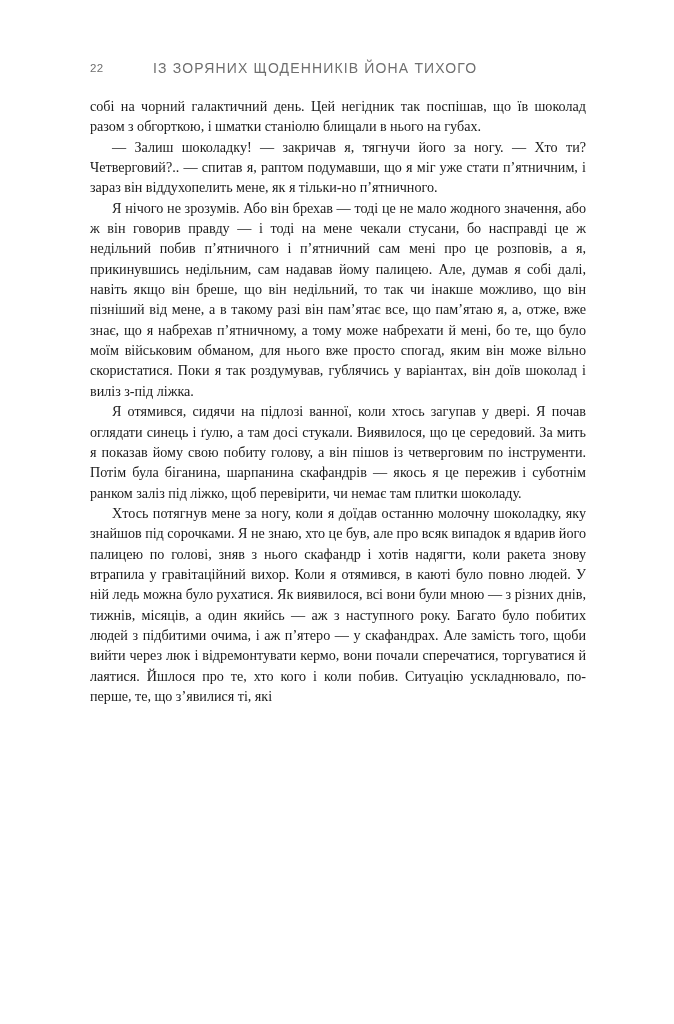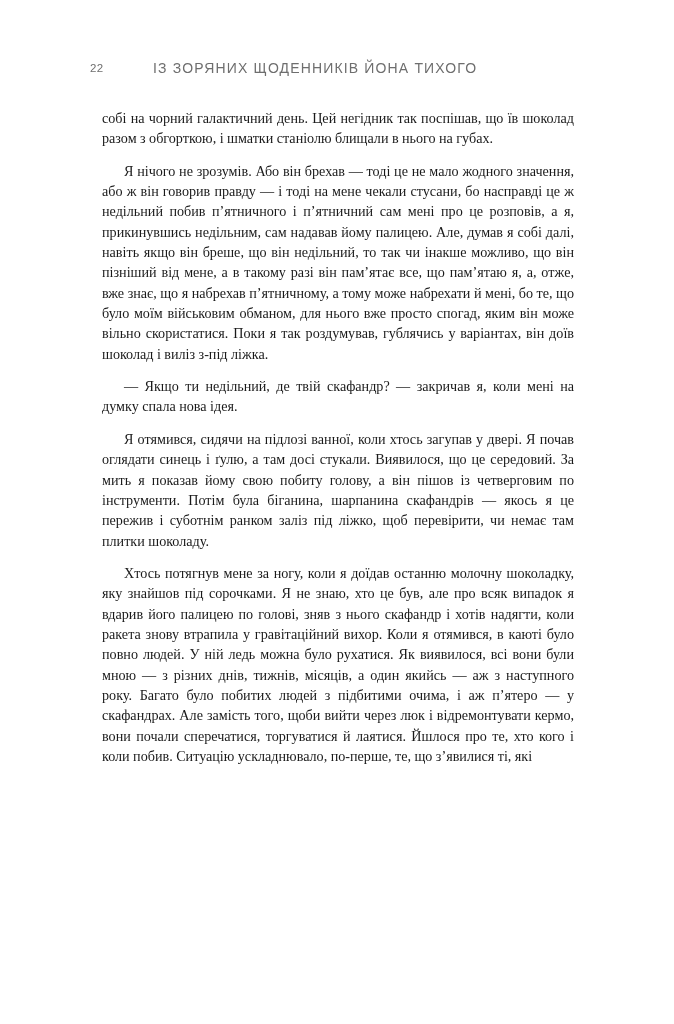--- a/index.html
+++ b/index.html
@@ -57,21 +57,21 @@
 
   
   .textblock {
     position: absolute;
     left: 90px;
     top: 96px;
     width: 496px;
   }
 
   p.para {
-    margin: 12px;
+    margin: 0;
     font-size: 14.15px;
     line-height: 20.35px;
     text-align: justify;
     text-align-last: left;
     text-indent: 22px;
     hyphens: none;
     word-spacing: -0.1px;
   }
   p.noindent {
     text-indent: 0;
@@ -82,19 +82,19 @@
 
 <div class="page">
 
   <div class="running-head">
     <span class="folio" style="color: rgb(110, 110, 110);">22</span>
     <span class="head-title" style="color: rgb(110, 110, 110);">Із зоряних щоденників Йона Тихого</span>
   </div>
 
   <div class="textblock" id="textblock">
       <p class="para noindent">собі на чорний галактичний день. Цей негідник так поспішав, що їв шоколад разом з обгорткою, і шматки станіолю блищали в нього на губах.</p>
+      <p class="para">— Залиш шоколадку! — закричав я, тягнучи його за ногу. — Хто ти? Четверговий?.. — спитав я, раптом подумавши, що я міг уже стати п’ятничним, і зараз він віддухопелить мене, як я тільки-но п’ятничного.</p>
       <p class="para">Я нічого не зрозумів. Або він брехав — тоді це не мало жодного значення, або ж він говорив правду — і тоді на мене чекали стусани, бо насправді це ж недільний побив п’ятничного і п’ятничний сам мені про це розповів, а я, прикинувшись недільним, сам надавав йому палицею. Але, думав я собі далі, навіть якщо він бреше, що він недільний, то так чи інакше можливо, що він пізніший від мене, а в такому разі він пам’ятає все, що пам’ятаю я, а, отже, вже знає, що я набрехав п’ятничному, а тому може набрехати й мені, бо те, що було моїм військовим обманом, для нього вже просто спогад, яким він може вільно скористатися. Поки я так роздумував, гублячись у варіантах, він доїв шоколад і виліз з-під ліжка.</p>
-      <p class="para">— Якщо ти недільний, де твій скафандр? — закричав я, коли мені на думку спала нова ідея.</p>
       <p class="para">Я отямився, сидячи на підлозі ванної, коли хтось загупав у двері. Я почав оглядати синець і ґулю, а там досі стукали. Виявилося, що це середовий. За мить я показав йому свою побиту голову, а він пішов із четверговим по інструменти. Потім була біганина, шарпанина скафандрів — якось я це пережив і суботнім ранком заліз під ліжко, щоб перевірити, чи немає там плитки шоколаду.</p>
       <p class="para">Хтось потягнув мене за ногу, коли я доїдав останню молочну шоколадку, яку знайшов під сорочками. Я не знаю, хто це був, але про всяк випадок я вдарив його палицею по голові, зняв з нього скафандр і хотів надягти, коли ракета знову втрапила у гравітаційний вихор. Коли я отямився, в каюті було повно людей. У ній ледь можна було рухатися. Як виявилося, всі вони були мною — з різних днів, тижнів, місяців, а один якийсь — аж з наступного року. Багато було побитих людей з підбитими очима, і аж п’ятеро — у скафандрах. Але замість того, щоби вийти через люк і відремонтувати кермо, вони почали сперечатися, торгуватися й лаятися. Йшлося про те, хто кого і коли побив. Ситуацію ускладнювало, по-перше, те, що з’явилися ті, які</p>
     </div>
 
 </div>
 
 </body></html>

